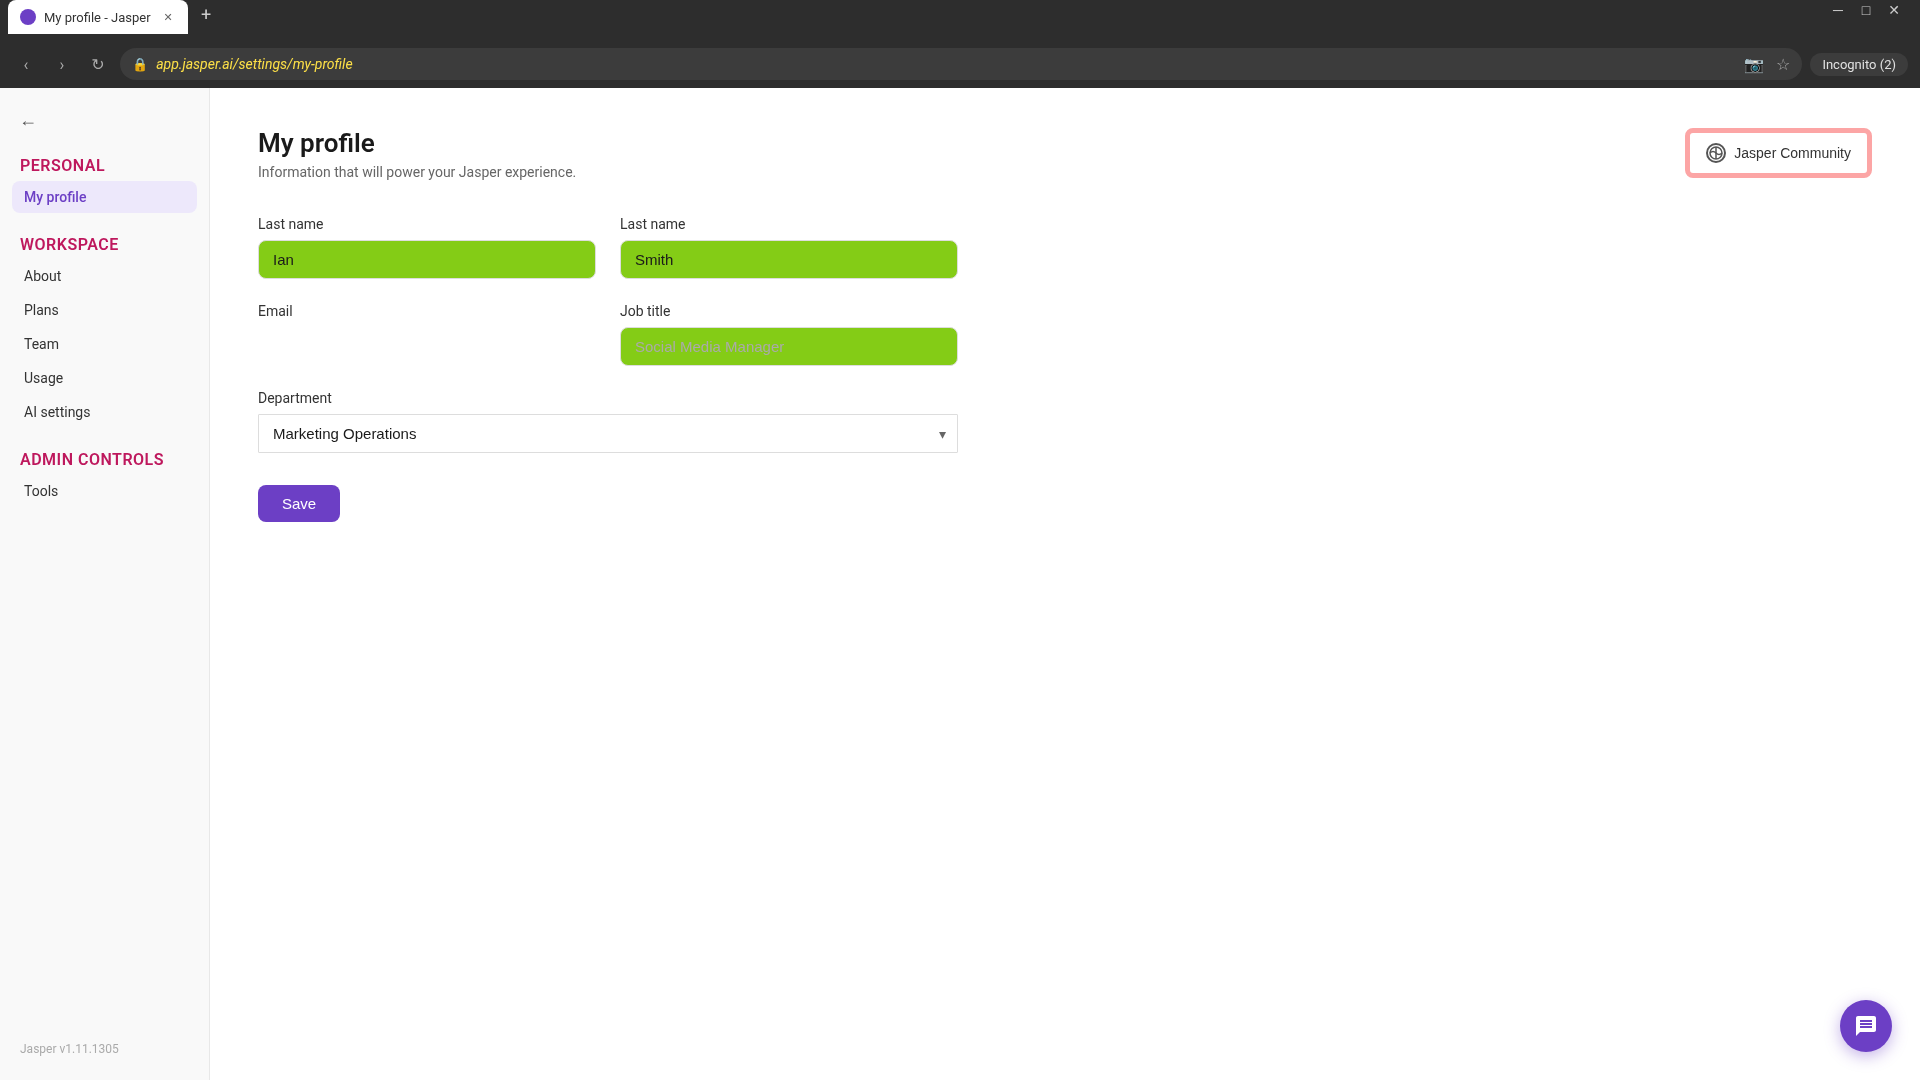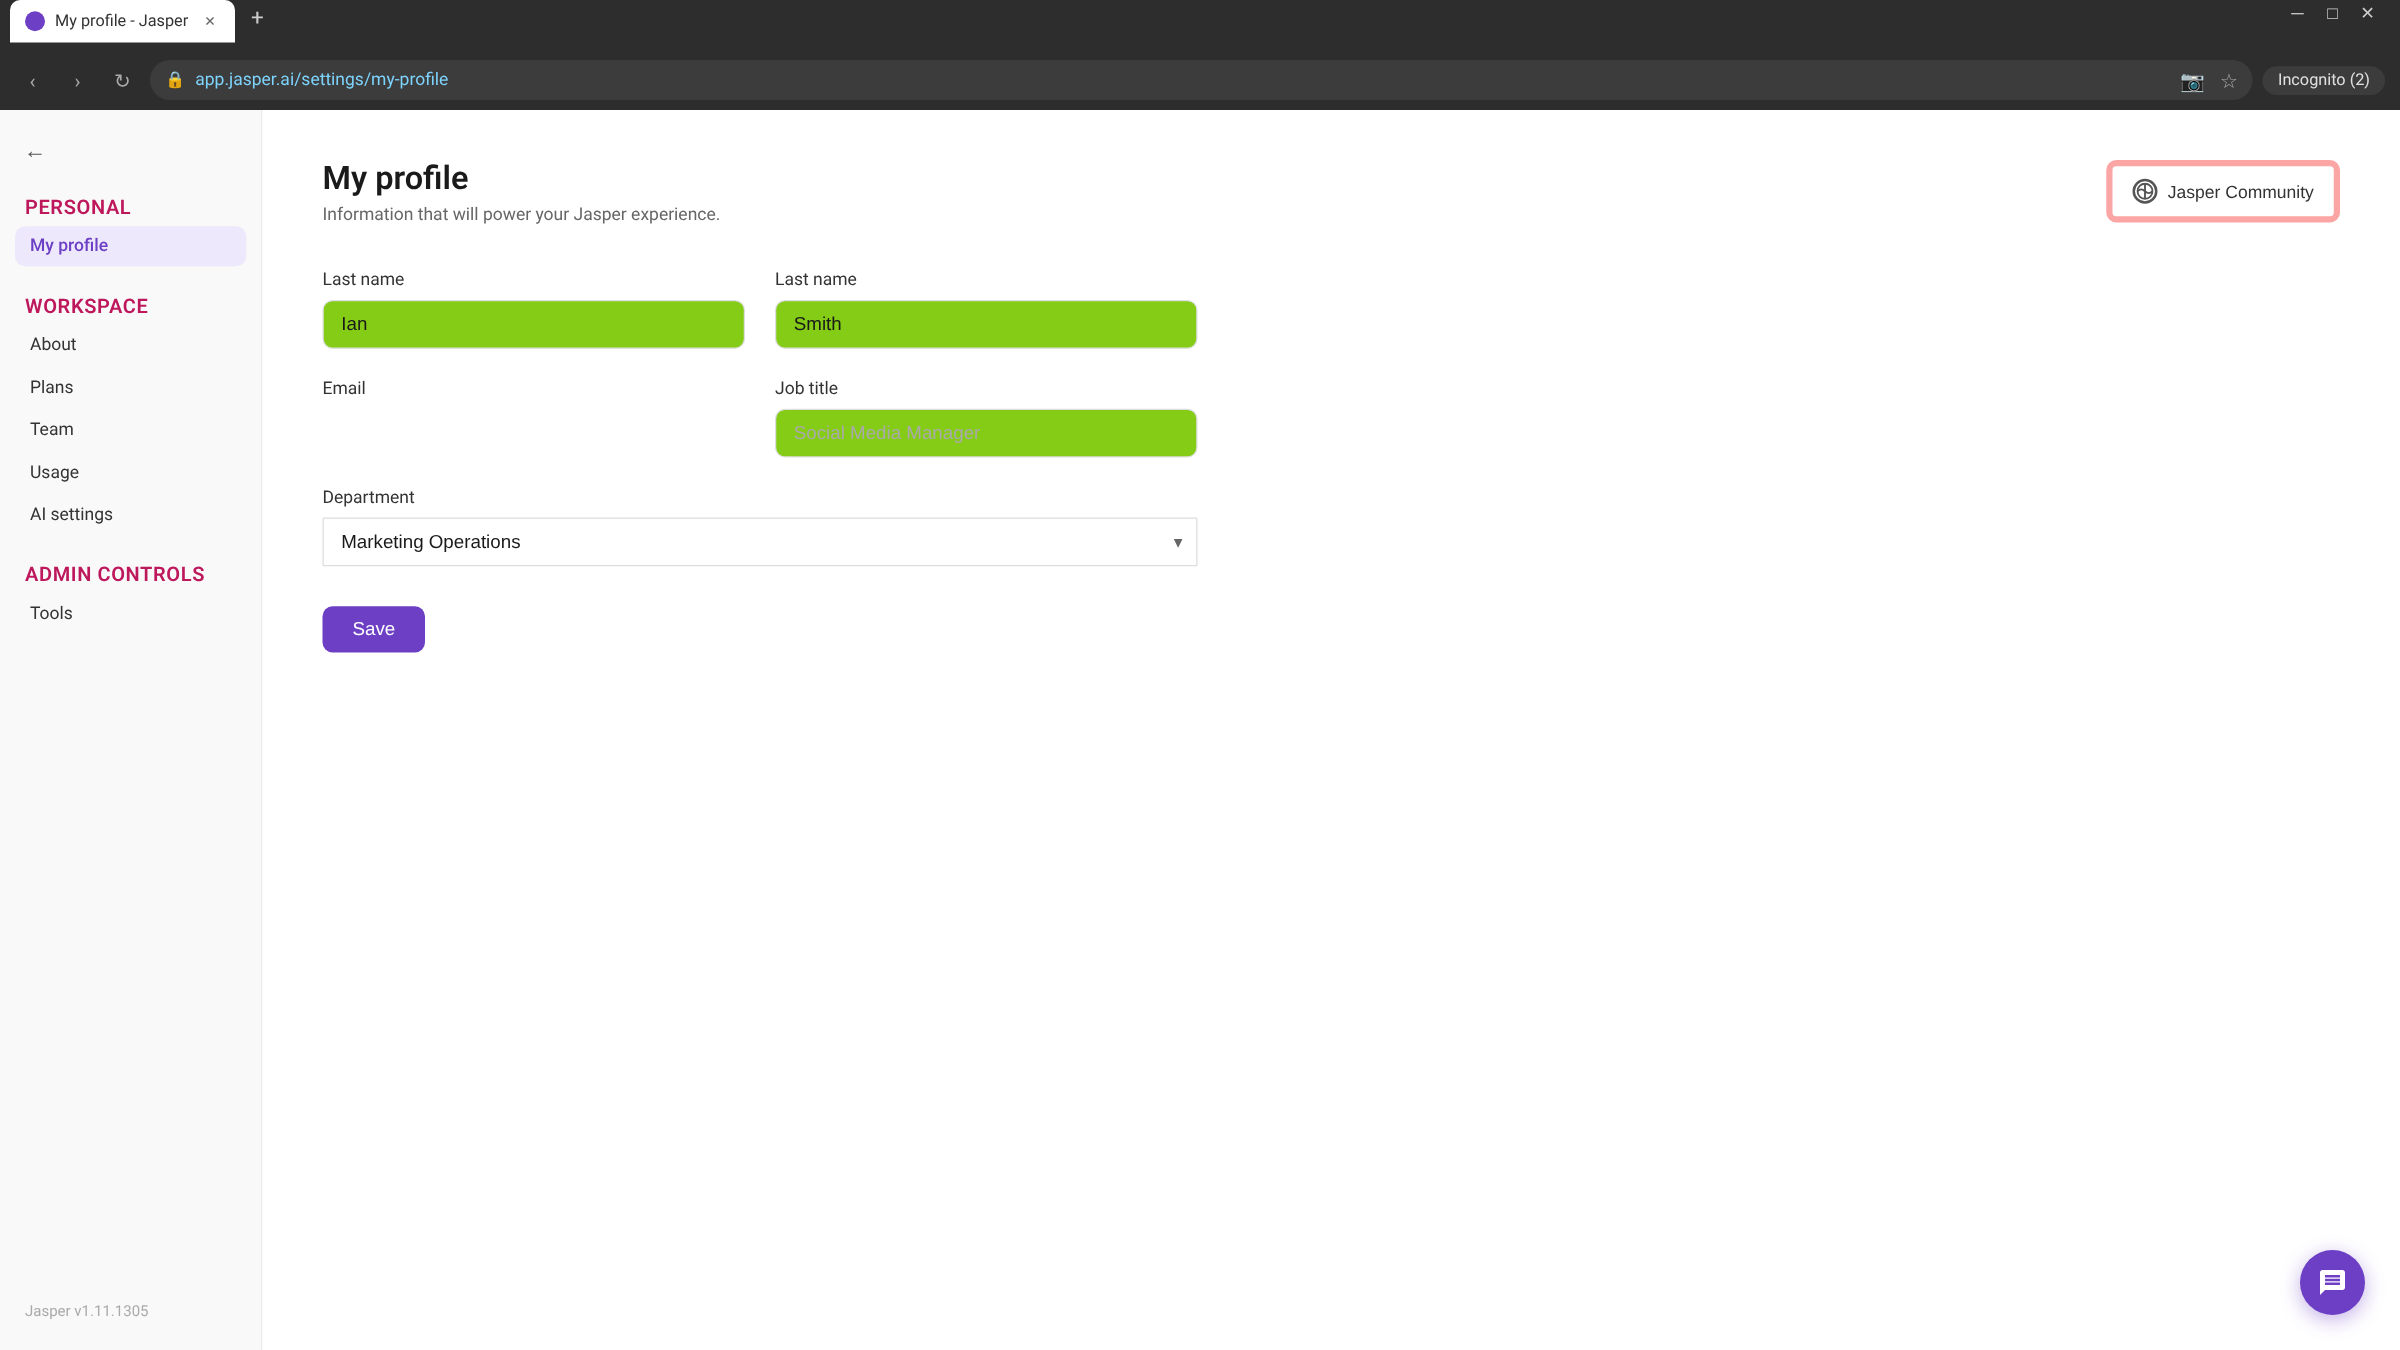--- a/index.html
+++ b/index.html
@@ -124,21 +124,22 @@
       align-items: center;
       padding: 0 12px;
       gap: 8px;
     }
     .address-lock {
       color: #aaa;
       font-size: 13px;
     }
     .address-text {
       font-size: 14px;
-      color: #7dd3fc;
+      color: #fde047;
+      font-style: italic;
     }
     .address-right-icons {
       display: flex;
       align-items: center;
       gap: 12px;
       margin-left: auto;
     }
     .addr-icon {
       color: #aaa;
       font-size: 16px;

